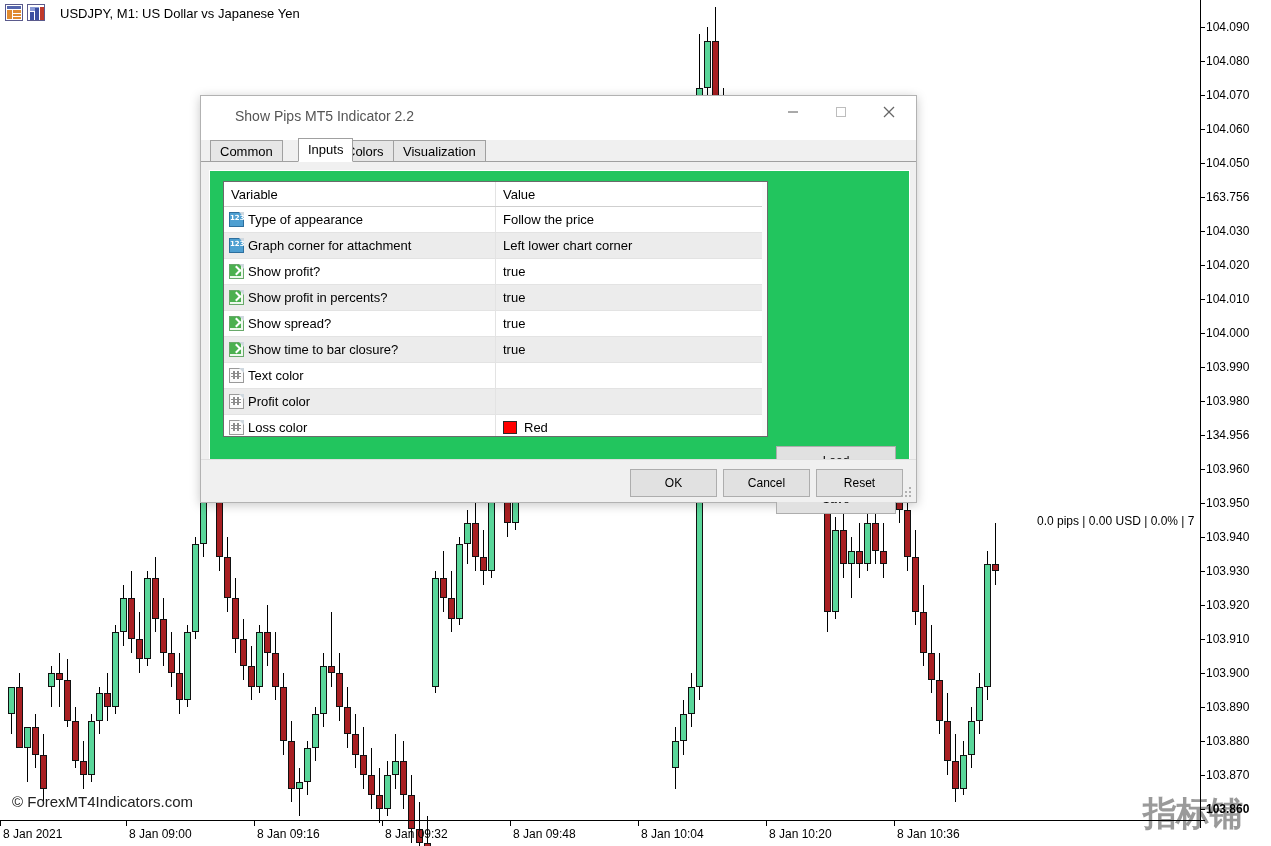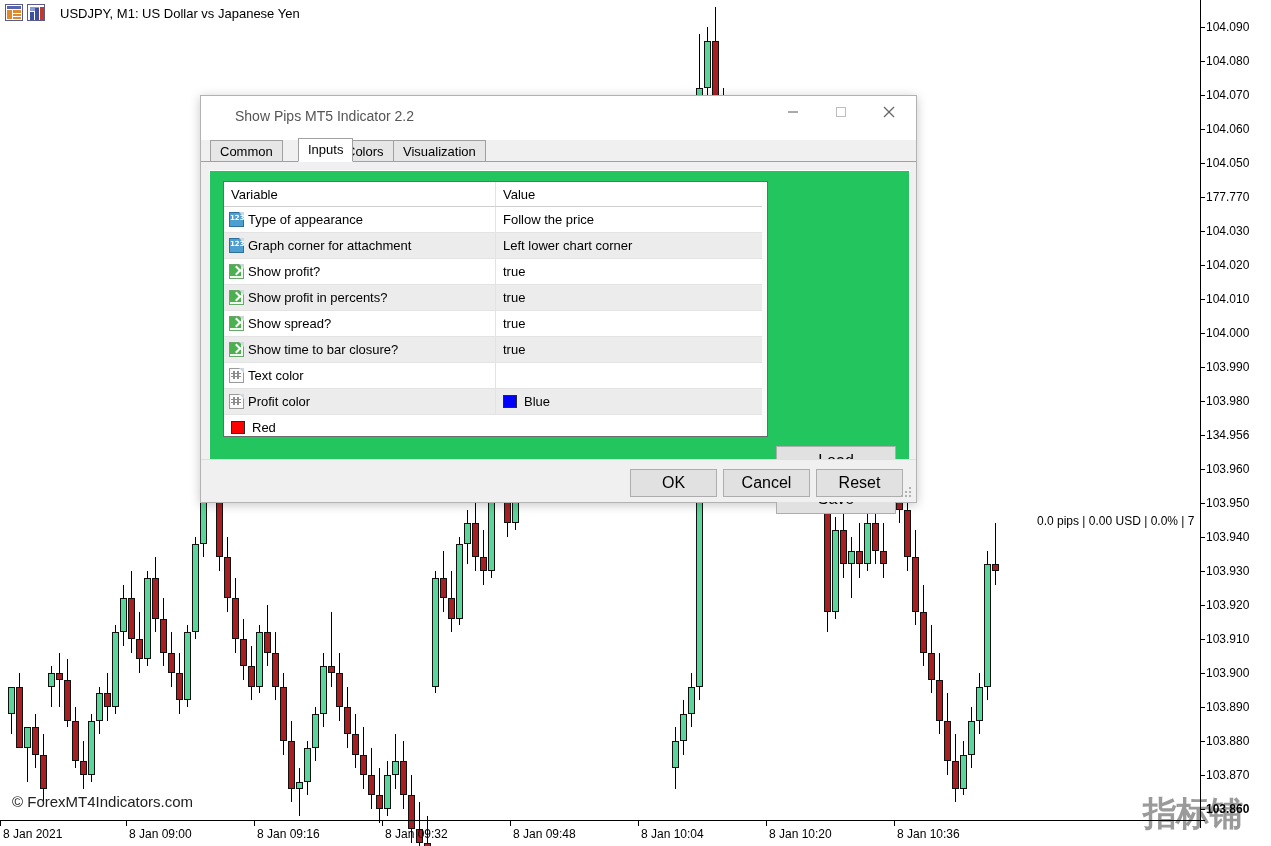--- a/index.html
+++ b/index.html
@@ -105,21 +105,21 @@
   .ticon.col .dots{position:absolute;left:2px;top:3px;width:10px;height:8px;
       background:#8d8d8d;}
   .ticon.col .dots i{position:absolute;width:2px;height:2px;background:#fff;}
 
   .swatch{width:14px;height:13px;border:1px solid #2a2a2a;margin-right:7px;flex:none;box-sizing:border-box;}
 
   #table-scroll{position:absolute;right:0;top:0;width:5px;height:100%;background:#fbfbfb;}
 
   #btn-load{position:absolute;left:566px;top:275px;width:118px;height:28px;}
   #btn-save{position:absolute;left:566px;top:313px;width:118px;height:28px;}
-  .gbtn{background:#e1e1e1;border:1px solid #adadad;font-size:16px;color:#000;cursor:default;
+  .gbtn{background:#e1e1e1;border:1px solid #adadad;font-size:12px;color:#000;cursor:default;
      display:flex;align-items:center;justify-content:center;font-family:"Liberation Sans",sans-serif;}
 
   #dialog-footer{position:absolute;left:0;bottom:0;width:715px;height:42px;background:#f0f0f0;border-top:1px solid #dfdfdf;}
   #btn-ok{position:absolute;left:429px;top:9px;width:85px;height:26px;}
   #btn-cancel{position:absolute;left:522px;top:9px;width:85px;height:26px;}
   #btn-reset{position:absolute;left:615px;top:9px;width:85px;height:26px;}
 
   #resize-grip{position:absolute;right:3px;bottom:3px;width:12px;height:12px;}
   #resize-grip i{position:absolute;width:2px;height:2px;background:#b0b0b0;}
 </style>
@@ -569,21 +569,21 @@
       <div class="price-tick" style="top: 122px;">
         <span class="dash"></span>
         <span class="txt">104.060</span>
       </div>
       <div class="price-tick" style="top: 156px;">
         <span class="dash"></span>
         <span class="txt">104.050</span>
       </div>
       <div class="price-tick" style="top: 190px;">
         <span class="dash"></span>
-        <span class="txt">177.770</span>
+        <span class="txt">163.756</span>
       </div>
       <div class="price-tick" style="top: 224px;">
         <span class="dash"></span>
         <span class="txt">104.030</span>
       </div>
       <div class="price-tick" style="top: 258px;">
         <span class="dash"></span>
         <span class="txt">104.020</span>
       </div>
       <div class="price-tick" style="top: 292px;">
@@ -842,26 +842,40 @@
                   <i style="left:0;top:3px"></i>
                   <i style="left:4px;top:3px"></i>
                   <i style="left:8px;top:3px"></i>
                   <i style="left:0;top:6px"></i>
                   <i style="left:4px;top:6px"></i>
                   <i style="left:8px;top:6px"></i>
                 </span>
               </span>
               <span class="label">Profit color</span>
             </div>
-            <div class="pcol-val">
-              <span class="swatch" style="background: rgb(0, 0, 255);"></span>
-              <span class="label">Blue</span>
-            </div>
           </div>
           <div class="ptr">
+            <div class="pcol-var">
+              <span class="ticon col">
+                <span class="page"></span>
+                <span class="fold"></span>
+                <span class="dots">
+                  <i style="left:0;top:0"></i>
+                  <i style="left:4px;top:0"></i>
+                  <i style="left:8px;top:0"></i>
+                  <i style="left:0;top:3px"></i>
+                  <i style="left:4px;top:3px"></i>
+                  <i style="left:8px;top:3px"></i>
+                  <i style="left:0;top:6px"></i>
+                  <i style="left:4px;top:6px"></i>
+                  <i style="left:8px;top:6px"></i>
+                </span>
+              </span>
+              <span class="label">Loss color</span>
+            </div>
             <div class="pcol-val">
               <span class="swatch" style="background: rgb(255, 0, 0);"></span>
               <span class="label">Red</span>
             </div>
           </div>
         </div>
       <div id="table-scroll"></div>
     </div>
 
     <div class="gbtn" id="btn-load">

